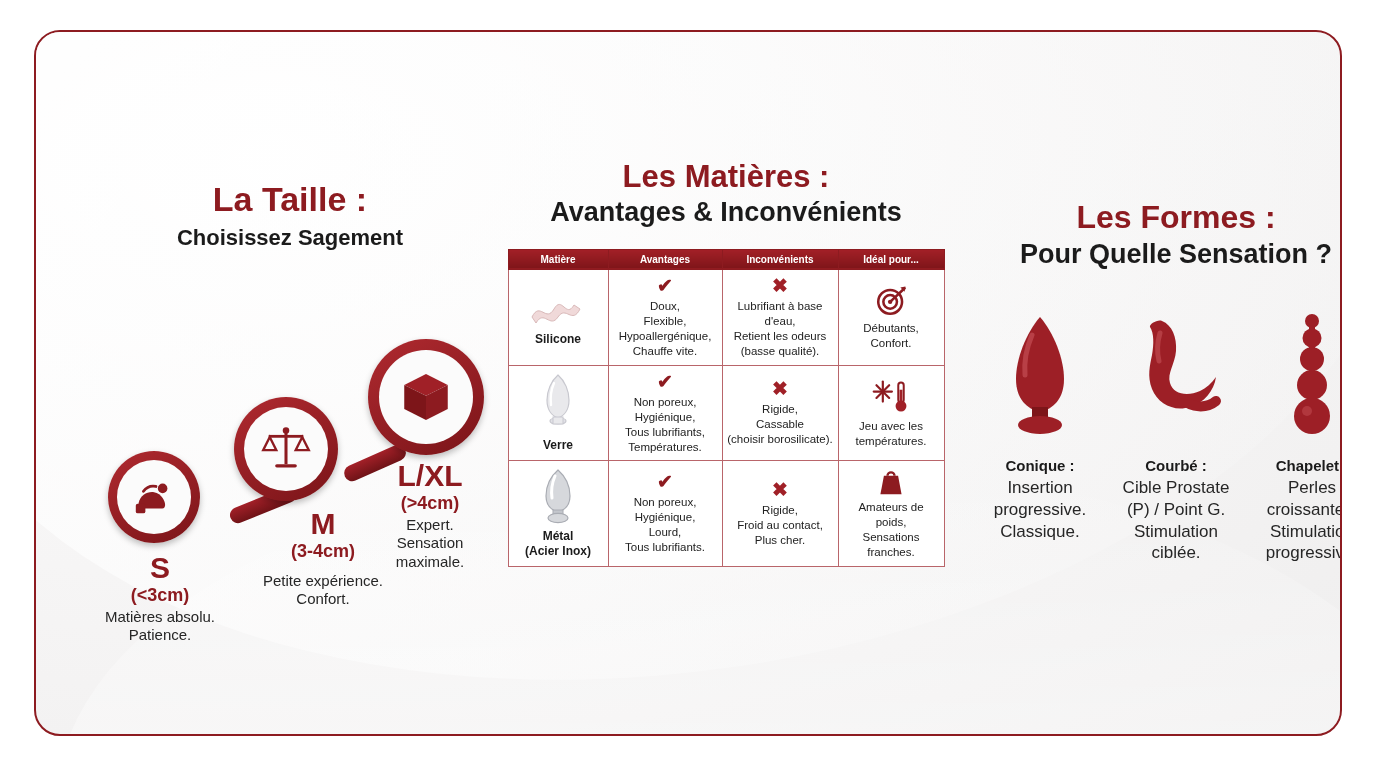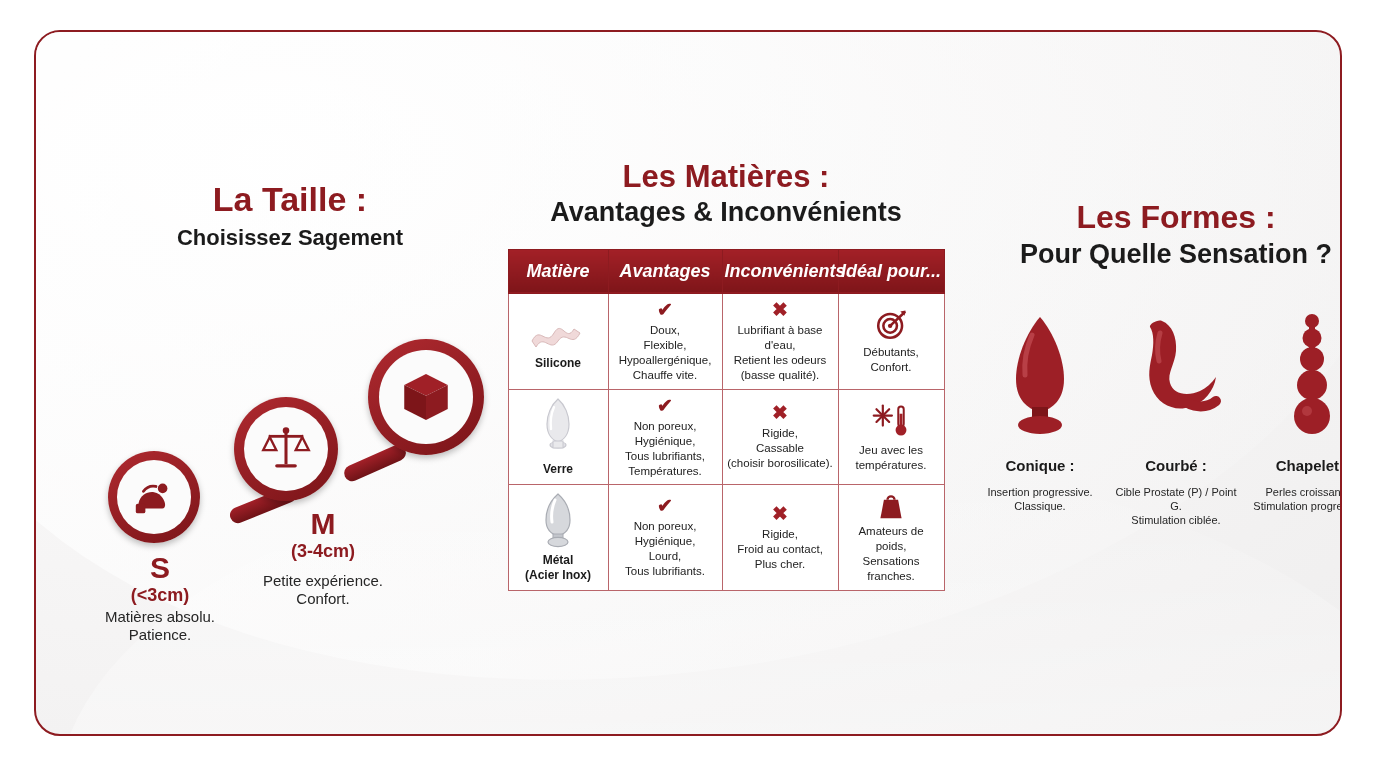--- a/index.html
+++ b/index.html
@@ -149,26 +149,25 @@
     margin: 22px auto 0 auto;
     border-collapse: collapse;
     background: #ffffff;
     border: 1px solid #8d1b20;
     width: 436px;
     table-layout: fixed;
   }
   table.mat th {
     background: linear-gradient(180deg,#a32027,#7e1519);
     color: #ffffff;
-    font-size: 18px;
-    font-weight: bold;
-    padding: 11px 2px;
+    font-size: 10px;
+    font-weight: bold;
+    padding: 4px 2px;
     border: 1px solid #8d1b20;
     text-align: center;
-    font-style: italic;
   }
   table.mat td {
     border: 1px solid #b9656a;
     padding: 6px 4px;
     vertical-align: middle;
     text-align: center;
     font-size: 11.5px;
     color: #222;
     line-height: 1.3;
   }
@@ -216,22 +215,22 @@
     align-items: flex-end;
     justify-content: center;
   }
   .shape-title {
     margin-top: 14px;
     font-weight: bold;
     font-size: 15px;
     color: #1b1b1b;
   }
   .shape-desc {
-    margin-top: 11px;
-    font-size: 11px;
+    margin-top: 3px;
+    font-size: 17px;
     color: #262626;
     line-height: 1.28;
   }
 </style>
 </head>
 <body>
 
 <div id="root">
   <div class="panel">
 
@@ -285,20 +284,27 @@
 Patience.</div>
         </div>
 
         <div class="size-label" style="left:148px; top:238px; width:190px;">
           <div class="big" style="font-size:30px;">M</div>
           <div class="sub" style="font-size:18px;">(3-4cm)</div>
           <div class="desc" style="font-size:15px; white-space:pre-line; margin-top:10px;">Petite expérience.
 Confort.</div>
         </div>
 
+        <div class="size-label" style="left:285px; top:190px; width:130px;">
+          <div class="big" style="font-size:30px;">L/XL</div>
+          <div class="sub" style="font-size:18px;">(&gt;4cm)</div>
+          <div class="desc" style="font-size:15px; white-space:pre-line; margin-top:2px;">Expert.
+Sensation
+maximale.</div>
+        </div>
 
       </div>
     </div>
 
     <div class="col" id="col-mat">
       <div class="h-red">Les Matières :</div>
       <div class="h-dark">Avantages &amp; Inconvénients</div>
 
       <table class="mat">
         <colgroup>

